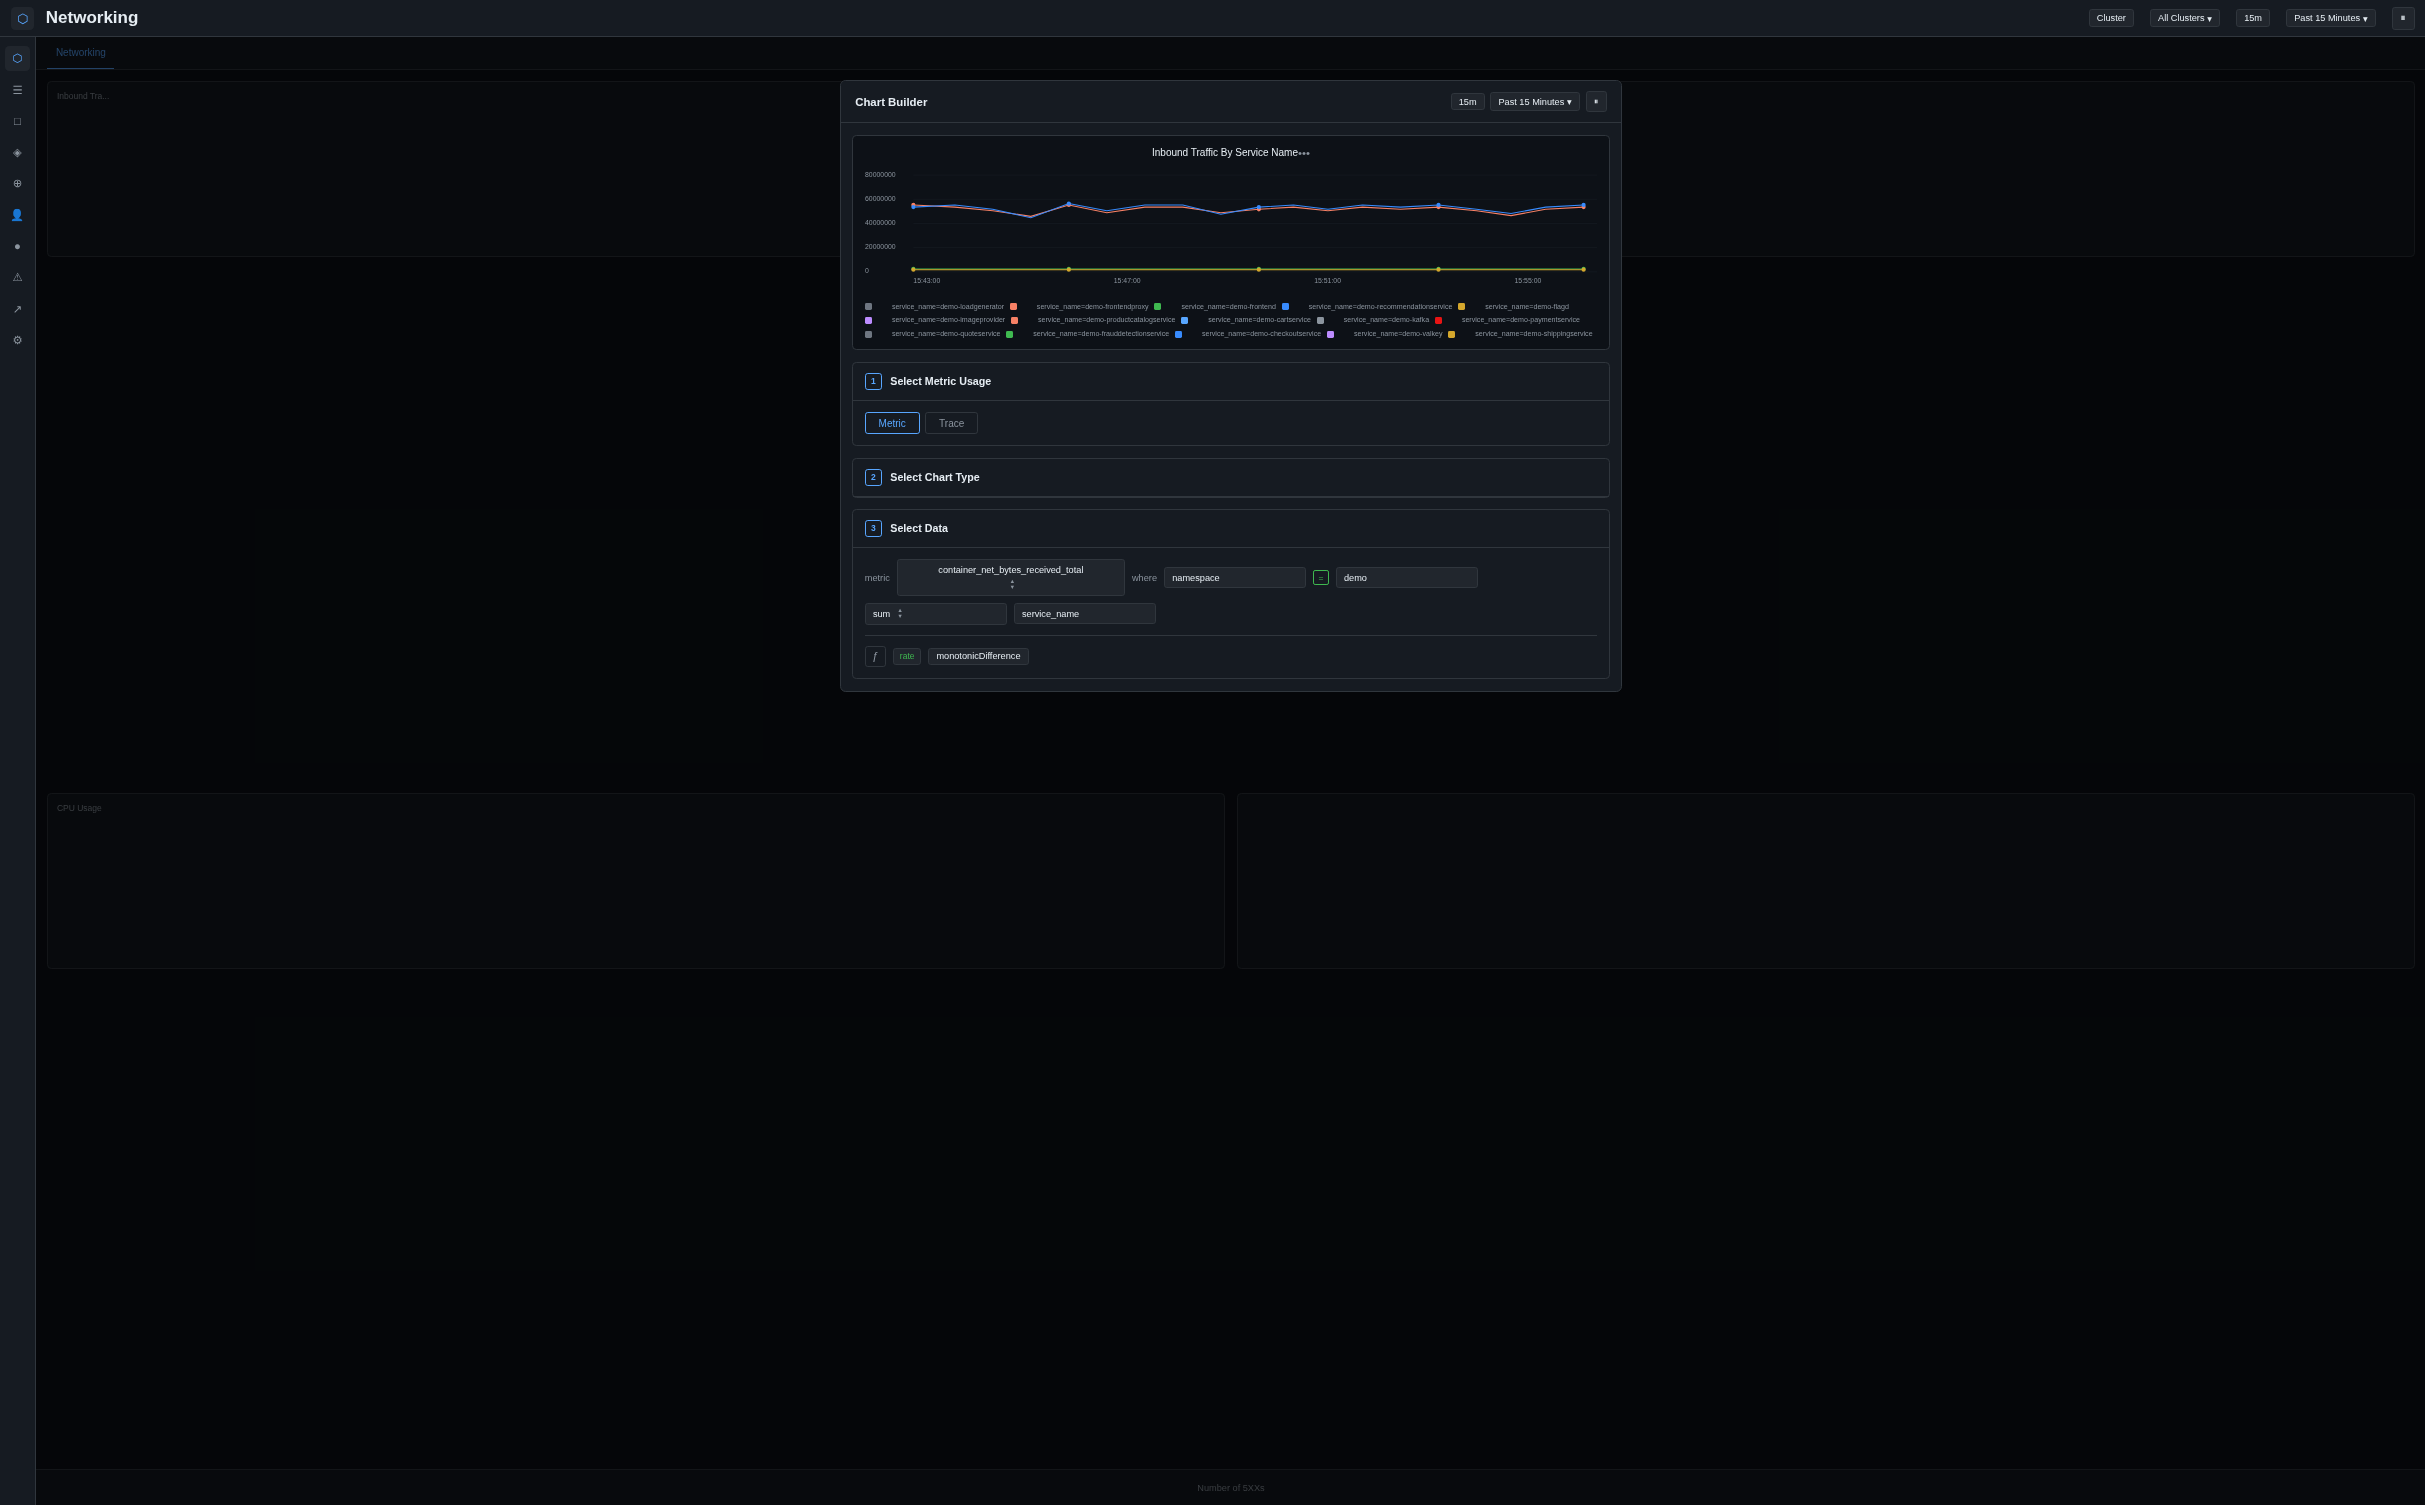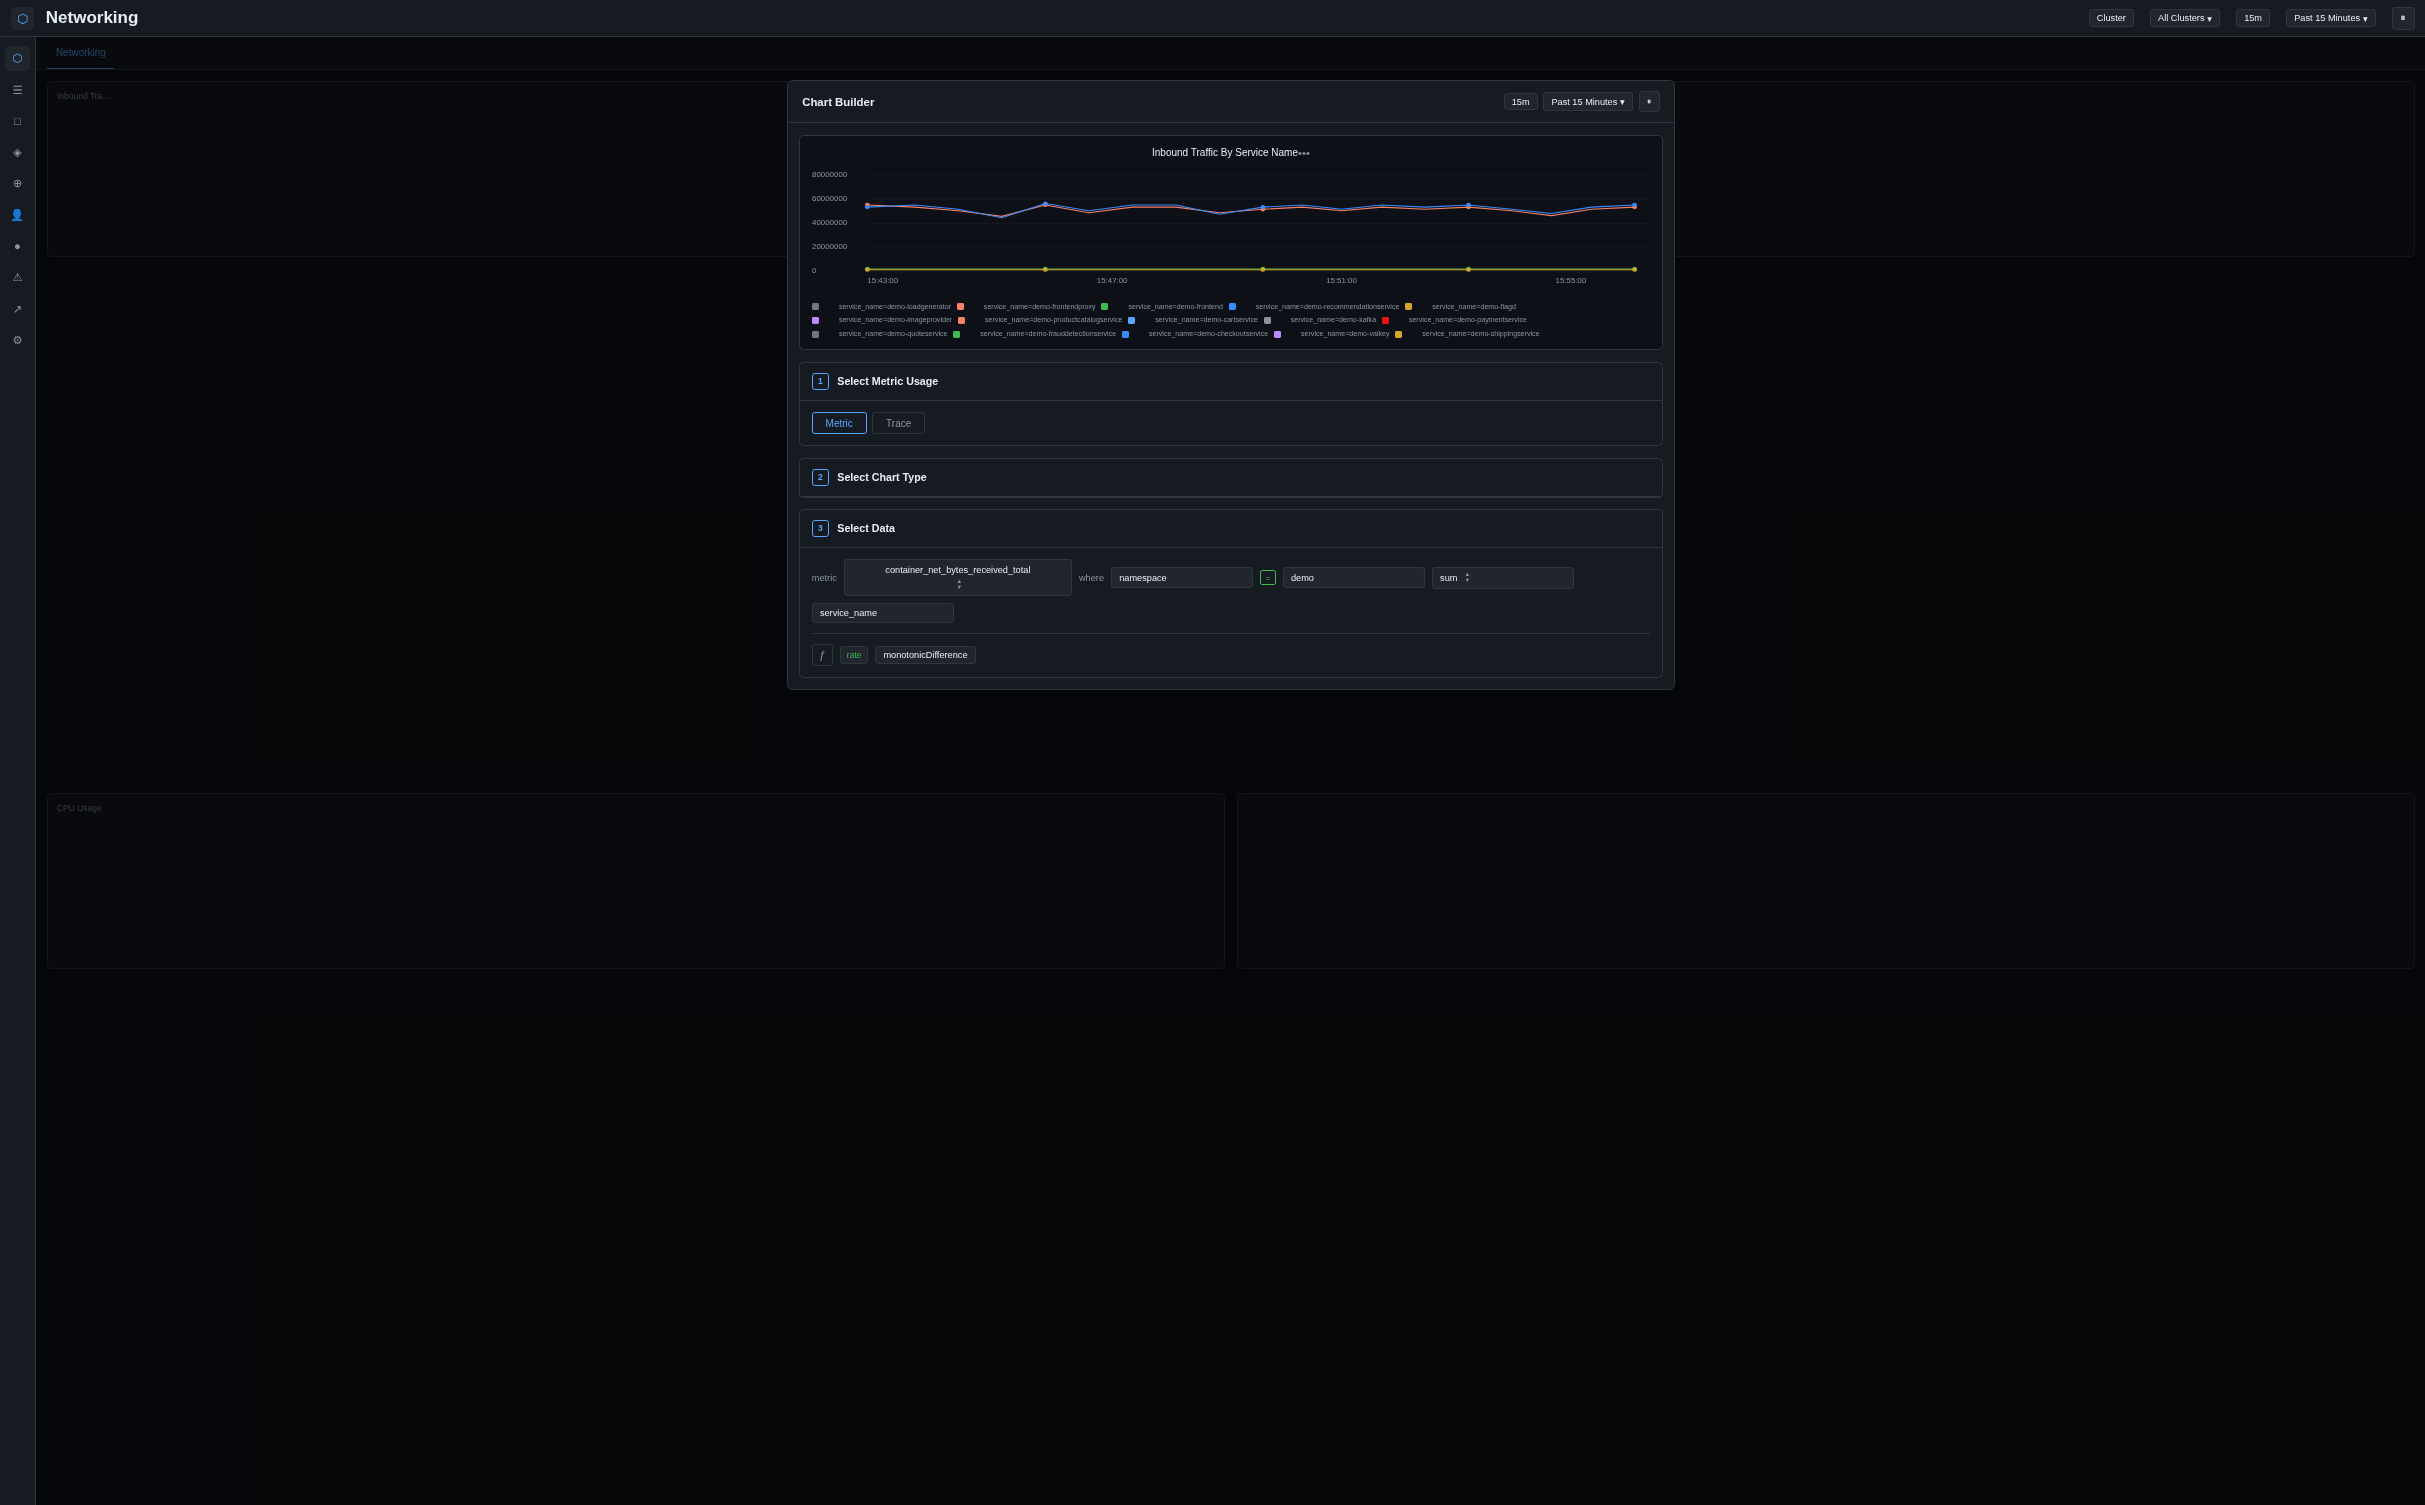--- a/index.html
+++ b/index.html
@@ -151,21 +151,21 @@
       display: flex;
       align-items: flex-start;
       justify-content: center;
       padding-top: 43px;
     }
 
     .chart-builder {
       background: #161b22;
       border: 0.7px solid #30363d;
       border-radius: 5.7px;
-      width: 888px;
+      width: 782px;
       max-height: 612px;
       overflow-y: auto;
       overflow-x: hidden;
     }
 
     .chart-builder-header {
       display: flex;
       align-items: center;
       justify-content: space-between;
       padding: 10px 14.2px;
@@ -678,15 +678,18 @@
             <span class="func-badge">rate</span>
             <span class="func-name">monotonicDifference</span>
           </div>
 
         </div>
       </div>
 
     </div>
   </div>
 
+  <div style="position:absolute; bottom:0; left:0; right:0; height:36px; background:#161b22; border-top:0.7px solid #30363d; display:flex; align-items:center; justify-content:center;">
+    <span style="font-size:9.2px; color:#8b949e;">Number of 5XXs</span>
+  </div>
 
 </div>
 
 
 </body></html>

